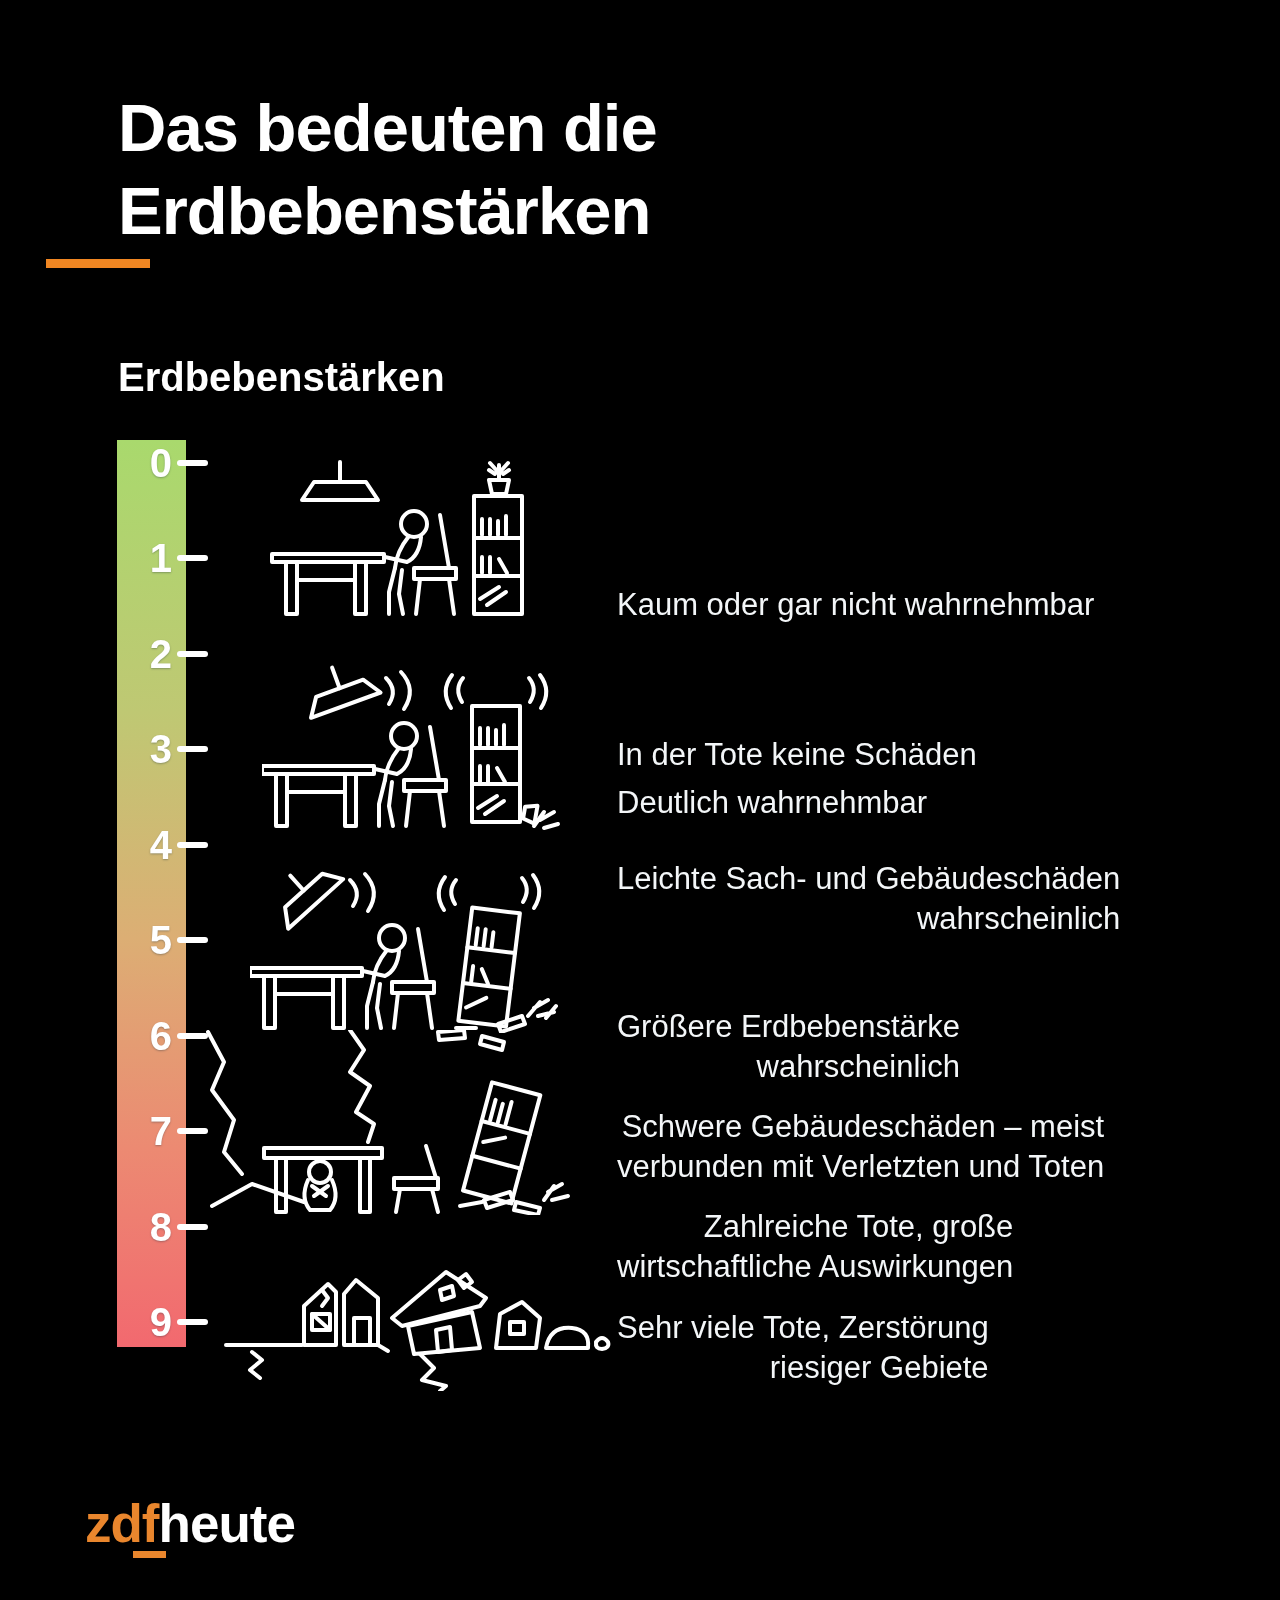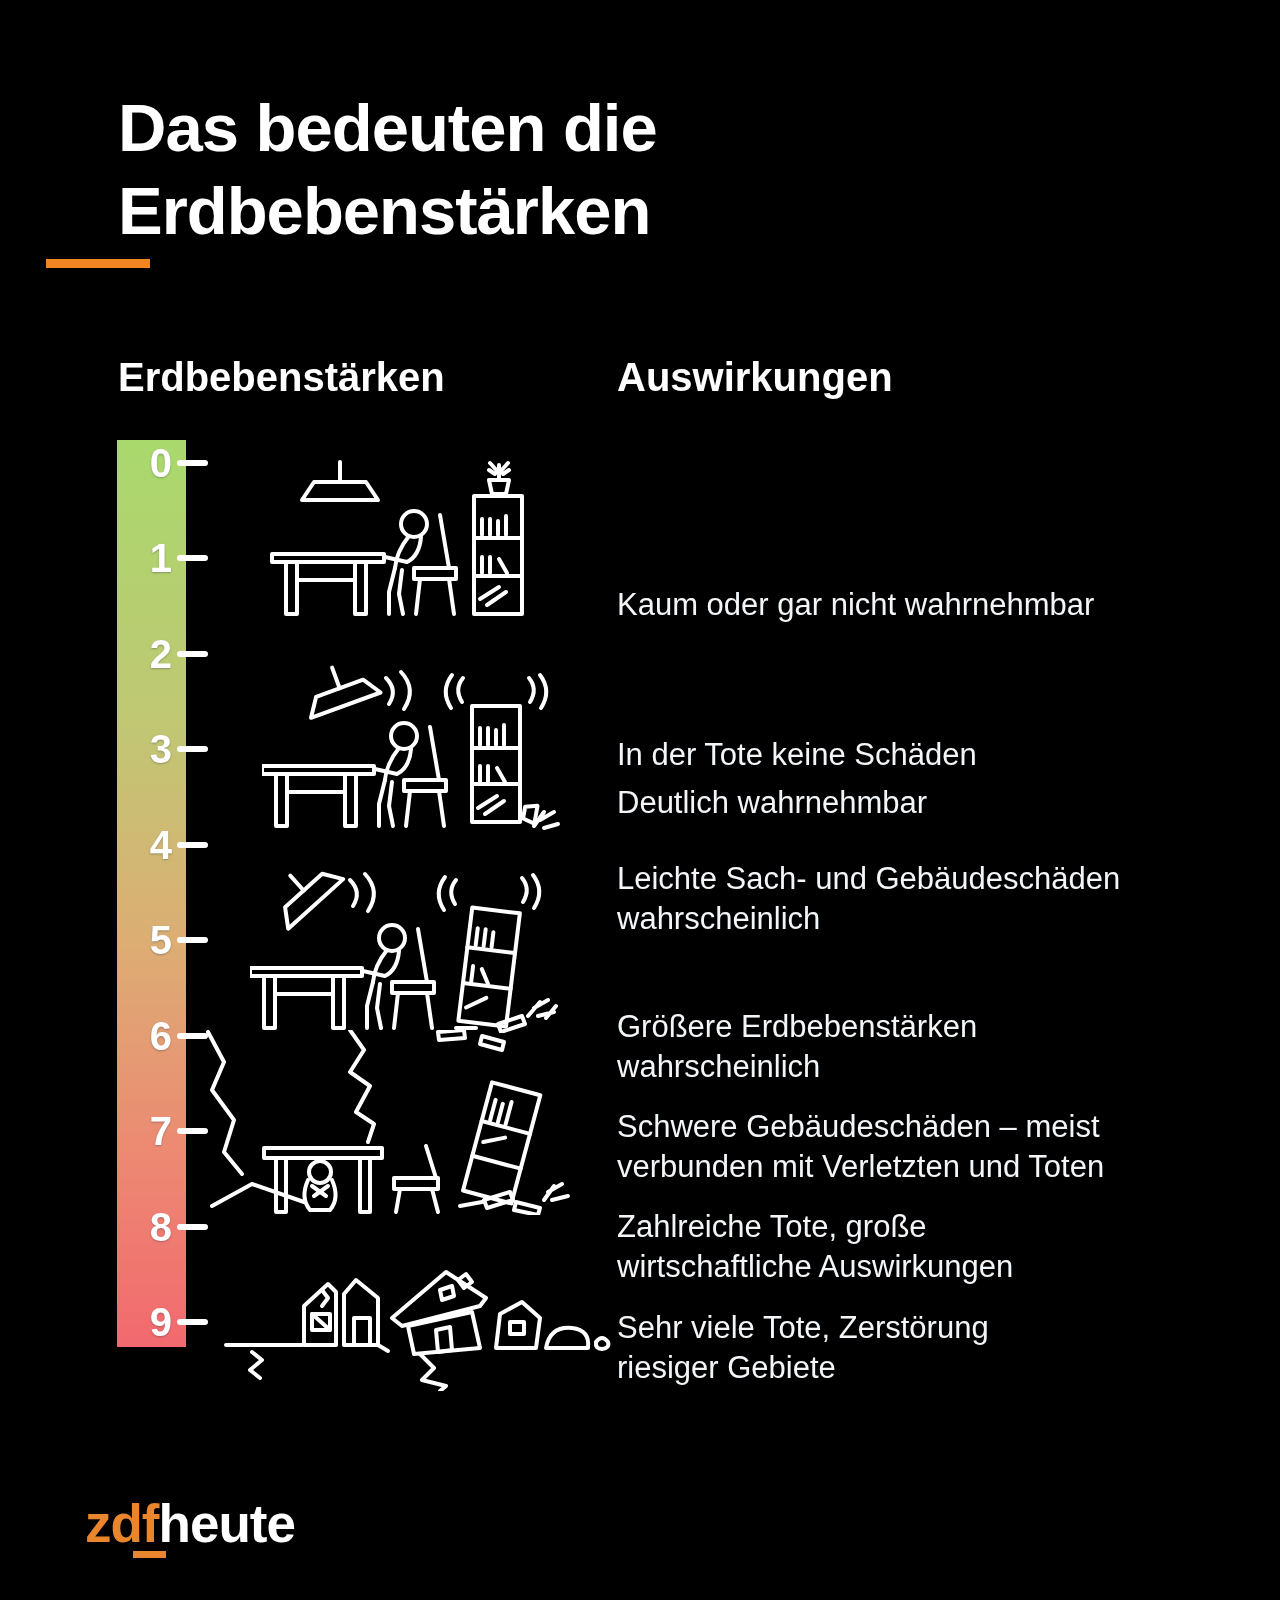--- a/index.html
+++ b/index.html
@@ -32,20 +32,21 @@
     font-size:40px;line-height:40px;font-weight:700;color:#ffffff;
     text-shadow:0 1px 2px rgba(30,48,64,.35);
   }
   .tick-mark{
     left:177px;width:31px;height:6px;background:#ffffff;border-radius:3px;
   }
   .fx{
     left:617px;max-width:600px;
     font-size:31px;line-height:40px;color:#f3f6f8;
     white-space:pre-line;
+    text-align:right;
   }
   .icon svg{display:block;}
   .la{stroke:#ffffff;stroke-width:4;fill:none;stroke-linecap:round;stroke-linejoin:round;}
   .footer-logo{
     left:48px;top:1496px;
     font-size:53px;font-weight:700;letter-spacing:-1px;line-height:56px;margin-left:37px;
   }
   .logo-zdf{color:#e9862d;}
   .logo-heute{color:#ffffff;}
   .logo-underscore{left:133px;top:1551px;width:33px;height:7px;background:#e9862d;}
@@ -57,21 +58,20 @@
 </head>
 <body>
 
 <div class="stage">
 
   <div class="abs title">Das bedeuten die
 Erdbebenstärken</div>
   <div class="abs title-rule"></div>
 
   <div class="abs col-header left">Erdbebenstärken</div>
-  <div class="abs col-header right">Auswirkungen</div>
 
   <div class="abs scale-bar"></div>
 
   <div class="abs tick-label" style="top:443px">0</div>
   <div class="abs tick-label" style="top:538px">1</div>
   <div class="abs tick-label" style="top:634px">2</div>
   <div class="abs tick-label" style="top:729px">3</div>
   <div class="abs tick-label" style="top:825px">4</div>
   <div class="abs tick-label" style="top:920px">5</div>
   <div class="abs tick-label" style="top:1016px">6</div>
@@ -253,21 +253,21 @@
         <path d="M196 98 L210 112 L198 124 L222 130 L216 135"></path>
       </g>
     </svg>
   </div>
 
   <div class="abs fx" style="top:585px">Kaum oder gar nicht wahrnehmbar</div>
   <div class="abs fx" style="top:735px">In der Tote keine Schäden</div>
   <div class="abs fx" style="top:783px">Deutlich wahrnehmbar</div>
   <div class="abs fx" style="top:859px">Leichte Sach- und Gebäudeschäden
 wahrscheinlich</div>
-  <div class="abs fx" style="top:1007px">Größere Erdbebenstärken
+  <div class="abs fx" style="top:1007px">Größere Erdbebenstärke
 wahrscheinlich</div>
   <div class="abs fx" style="top:1107px">Schwere Gebäudeschäden – meist
 verbunden mit Verletzten und Toten</div>
   <div class="abs fx" style="top:1308px">Sehr viele Tote, Zerstörung
 riesiger Gebiete</div>
   <div class="abs fx" style="top:1207px">Zahlreiche Tote, große
 wirtschaftliche Auswirkungen</div>
 
   <div class="abs footer-logo">
     <span class="logo-zdf">zdf</span><span class="logo-heute">heute</span>

